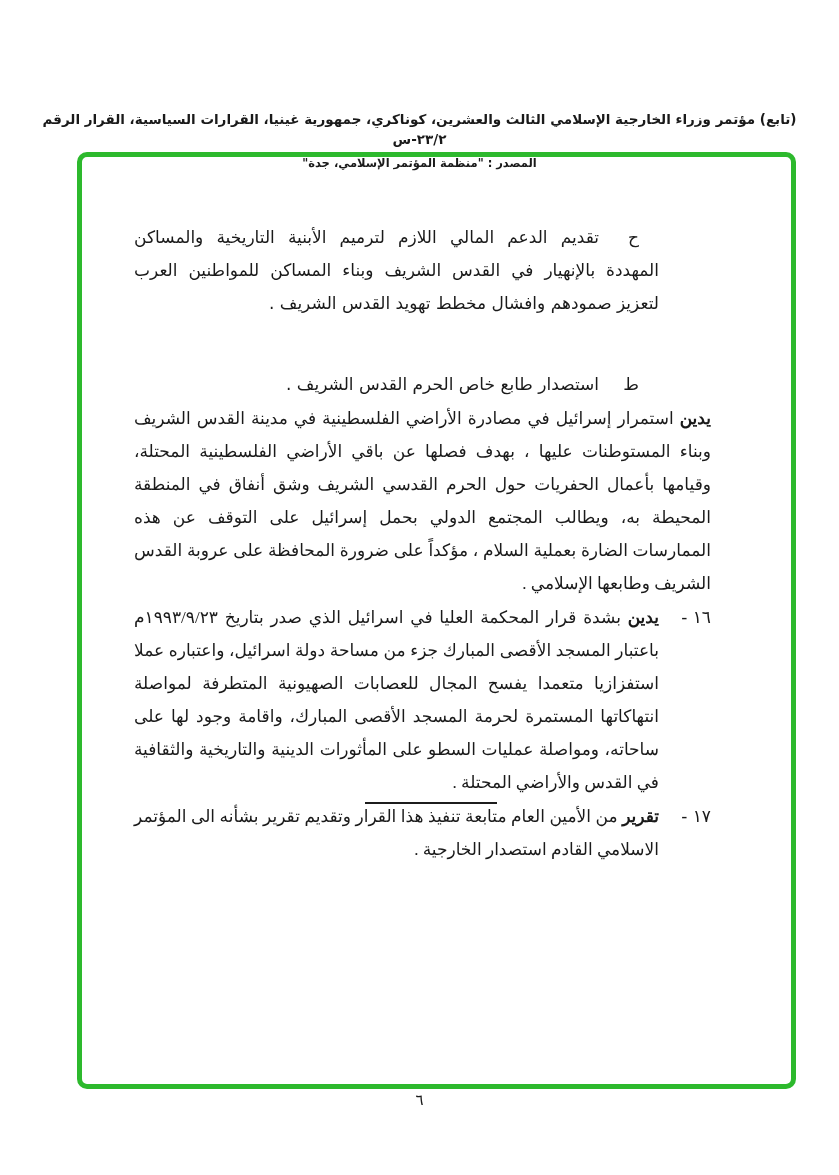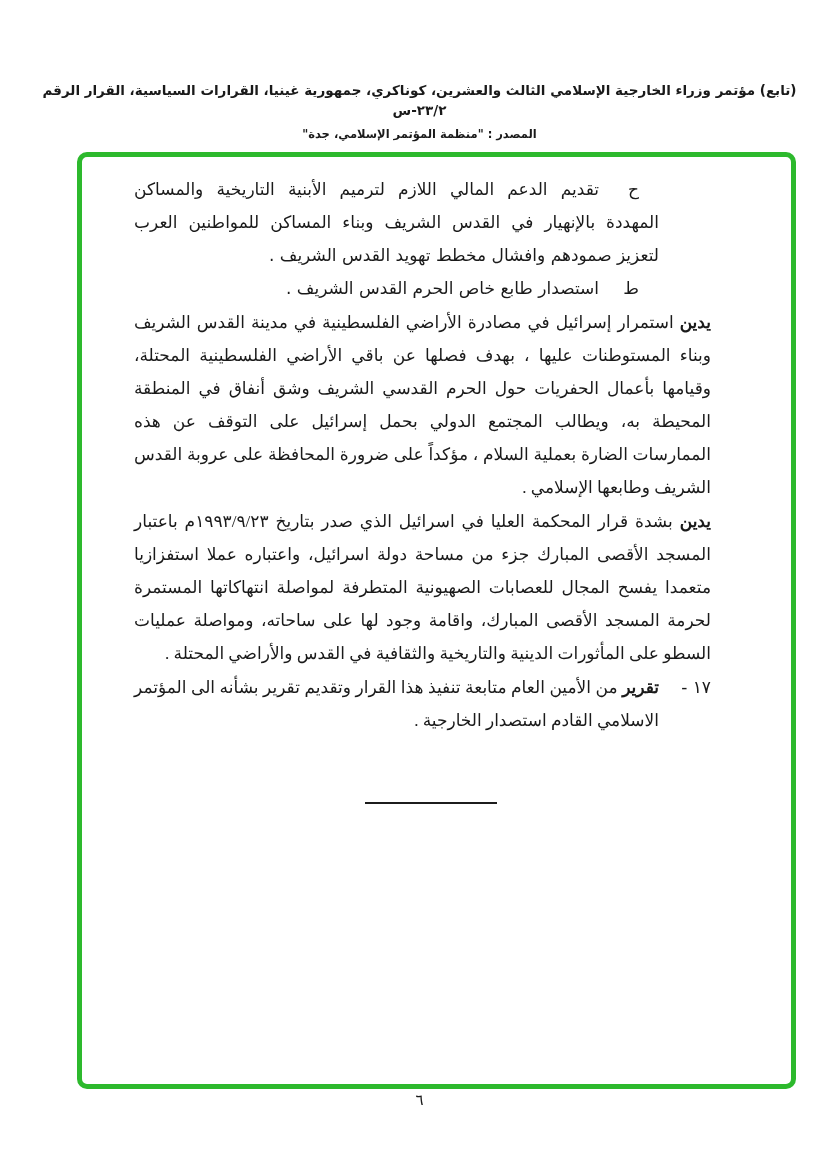--- a/index.html
+++ b/index.html
@@ -15,20 +15,21 @@
   
   .header{
     position:absolute;top:80px;left:0;right:0;
     direction:rtl;text-align:center;
   }
   .header-line1{
     font-weight:bold;
     font-size:13.5px;
     line-height:20px;
     padding:0 28px;
+    margin-top:29px;
   }
   .header-line2{
     font-weight:bold;
     font-size:11.5px;
     margin-top:7px;
   }
   
   .green-box{
     position:absolute;
     left:77px;top:152px;
@@ -47,21 +48,21 @@
   
   .sub-item{
     position:relative;
     margin-right:52px;
   }
   .sub-item .letter{
     position:absolute;
     right:20px;top:0;
     line-height:33px;
   }
-  .sub-item p{text-indent:60px;}
+  .sub-item p{text-indent:60px;margin-top:48px;}
   
   .item{
     display:flex;
     margin-top:1px;
   }
   .item .marker{
     flex:none;
     width:52px;
     line-height:33px;
     white-space:nowrap;
@@ -104,20 +105,21 @@
       <div class="sub-item">
         <span class="letter">ط</span>
         <p>استصدار طابع خاص الحرم القدس الشريف .</p>
       </div>
 
       <div class="item">
         <p class="text"><strong class="lead">يدين</strong> <span>استمرار إسرائيل في مصادرة الأراضي الفلسطينية في مدينة القدس الشريف وبناء المستوطنات عليها ، بهدف فصلها عن باقي الأراضي الفلسطينية المحتلة، وقيامها بأعمال الحفريات حول الحرم القدسي الشريف وشق أنفاق في المنطقة المحيطة به، ويطالب المجتمع الدولي بحمل إسرائيل على التوقف عن هذه الممارسات الضارة بعملية السلام ، مؤكداً على ضرورة المحافظة على عروبة القدس الشريف وطابعها الإسلامي .</span></p>
       </div>
 
       <div class="item">
+        <span class="marker">١٦ -</span>
         <p class="text"><strong class="lead">يدين</strong> <span>بشدة قرار المحكمة العليا في اسرائيل الذي صدر بتاريخ ١٩٩٣/٩/٢٣م باعتبار المسجد الأقصى المبارك جزء من مساحة دولة اسرائيل، واعتباره عملا استفزازيا متعمدا يفسح المجال للعصابات الصهيونية المتطرفة لمواصلة انتهاكاتها المستمرة لحرمة المسجد الأقصى المبارك، واقامة وجود لها على ساحاته، ومواصلة عمليات السطو على المأثورات الدينية والتاريخية والثقافية في القدس والأراضي المحتلة .</span></p>
       </div>
 
       <div class="item">
         <span class="marker">١٧ -</span>
         <p class="text"><strong class="lead">تقرير</strong> <span>من الأمين العام متابعة تنفيذ هذا القرار وتقديم  تقرير بشأنه الى المؤتمر الاسلامي القادم استصدار الخارجية .</span></p>
       </div>
 
     </div>
 

